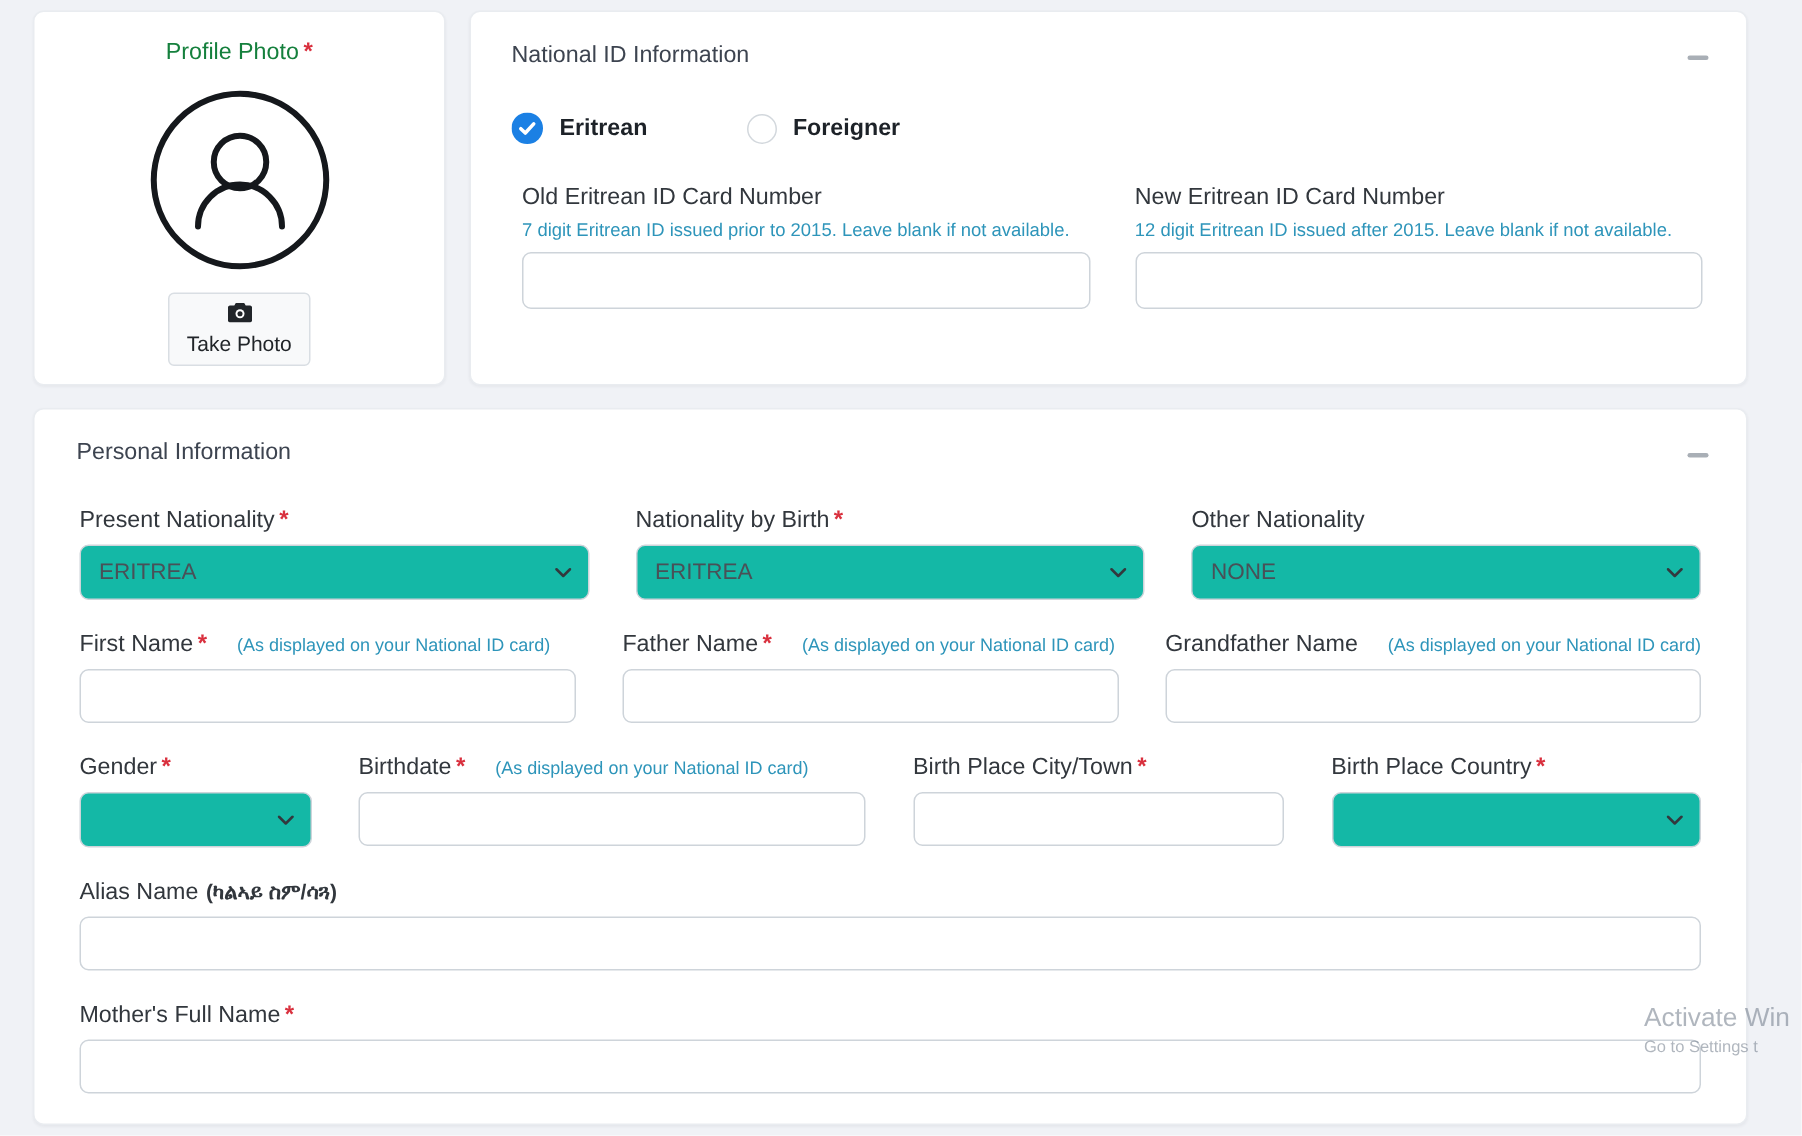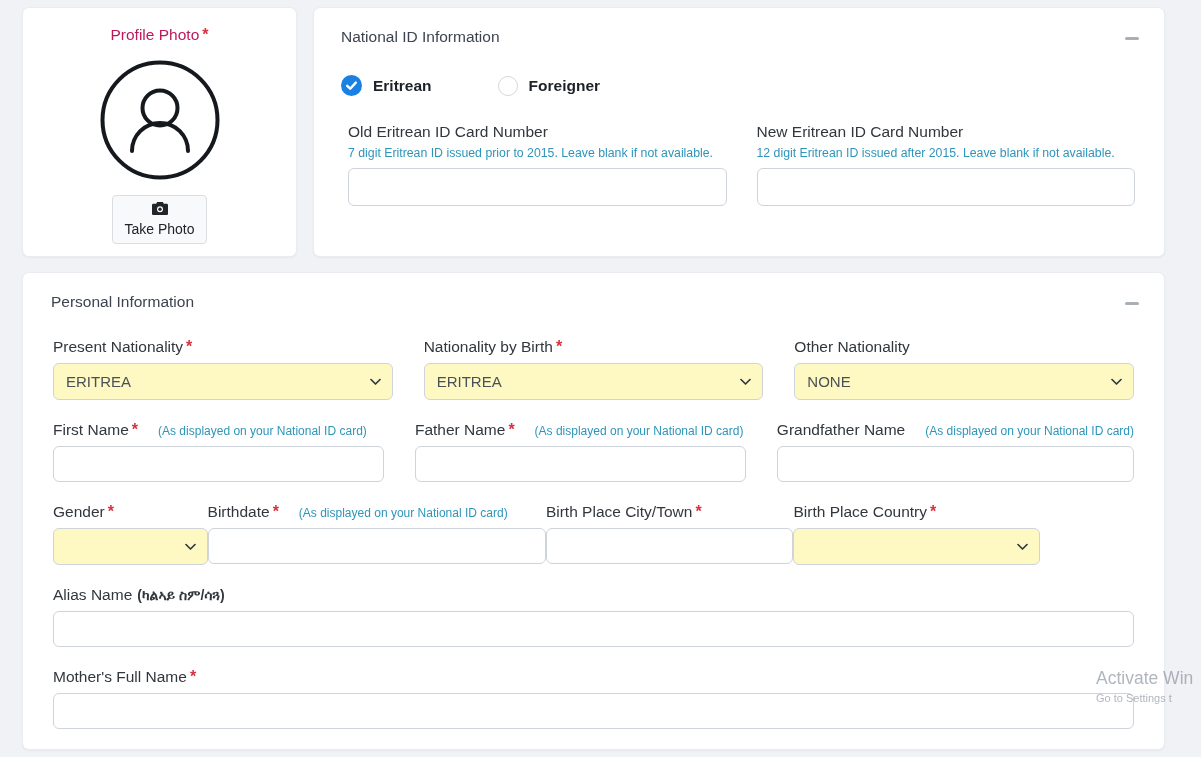--- a/index.html
+++ b/index.html
@@ -14,21 +14,21 @@
   .page { padding: 7px 36px 0 22px; display: flex; flex-direction: column; gap: 15px; }
   .row-top { display: flex; gap: 16px; }
   .card {
     background: #ffffff;
     border: 1px solid #e9ecf0;
     border-radius: 7px;
     box-shadow: 0 1px 2px rgba(30,40,60,0.05);
   }
   
   .profile-card { width: 275px; height: 250px; padding: 18px 16px; text-align: center; flex-shrink: 0; }
-  .profile-title { font-size: 15.5px; color: #be185d; display: inline-block; }
+  .profile-title { font-size: 15.5px; color: #15803d; display: inline-block; }
   .req { color: #d9303e; margin-left: 3px; font-weight: 600; }
   .avatar-wrap { margin: 15px auto 14px; width: 122px; height: 122px; }
   .take-photo-btn {
     display: inline-flex; align-items: center; gap: 6px;
     background: #f8f9fa; border: 1px solid #d9dee3; border-radius: 4px;
     padding: 6px 11px; font-size: 14px; color: #212529; cursor: pointer;
     font-family: "Liberation Sans", sans-serif;
     flex-direction: column;
   }
   
@@ -52,37 +52,37 @@
   .hint-teal { font-size: 12.3px; color: #2e95ba; display: block; margin-top: 5px; }
   .text-input {
     width: 100%; height: 38px; border: 1px solid #ced4da; border-radius: 6px;
     margin-top: 8px; padding: 0 12px; font-size: 15px; color: #495057;
     font-family: "Liberation Sans", sans-serif; background: #fff; outline: none;
   }
   
   .personal-card { width: 100%; height: 478px; padding: 20px 28px; position: relative; }
   .pi-form { margin-top: 27px; padding: 0 2px; }
   .grid-3 { display: grid; grid-template-columns: repeat(3, 1fr); column-gap: 31px; margin-bottom: 21px; }
-  .row-4 { display: flex; justify-content: flex-start; margin-bottom: 21px; }
+  .row-4 { display: flex; justify-content: space-between; margin-bottom: 21px; }
   .w-gender { width: 14.3%; }
   .w-birthdate { width: 31.3%; }
   .w-city { width: 22.9%; }
   .w-country { width: 22.8%; }
   .field .label-line { display: flex; align-items: baseline; flex-wrap: nowrap; white-space: nowrap; }
   .inline-hint { font-size: 12px; color: #2e95ba; margin-left: 20px; }
   .inline-hint-dark { font-size: 14px; color: #32373d; margin-left: 5px; font-weight: bold; }
   .pi-input {
     width: 100%; height: 36px; border: 1px solid #ced4da; border-radius: 6px;
     margin-top: 7px; padding: 0 12px; font-size: 15px; color: #495057;
     font-family: "Liberation Sans", sans-serif; background: #fff; outline: none;
   }
   .select-box {
     position: relative; width: 100%; height: 37px; border: 1px solid #ced4da; border-radius: 6px;
     margin-top: 7px; display: flex; align-items: center; padding: 0 30px 0 12px;
-    font-size: 15px; color: #495057; background: #fef9c3; cursor: pointer;
+    font-size: 15px; color: #495057; background: #14b8a6; cursor: pointer;
   }
   .chevron { position: absolute; right: 11px; top: 50%; transform: translateY(-50%); line-height: 0; }
   
   .watermark { position: absolute; left: 1096px; top: 668px; z-index: 50; white-space: nowrap; pointer-events: none; }
   .watermark .wm1 { font-size: 17.5px; color: rgba(112,122,136,0.55); }
   .watermark .wm2 { font-size: 11px; color: rgba(112,122,136,0.55); margin-top: 3px; }
 </style>
 </head>
 <body>
 

